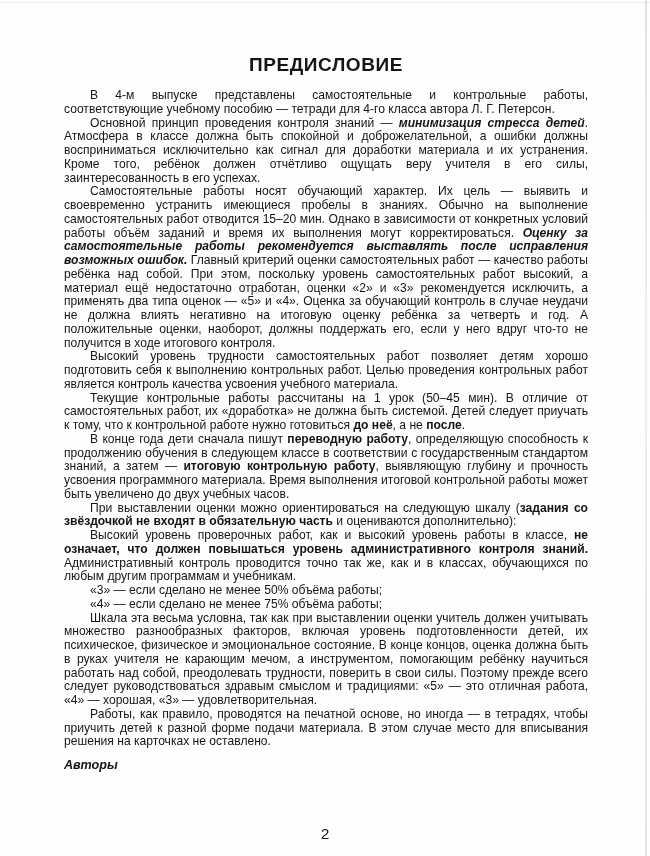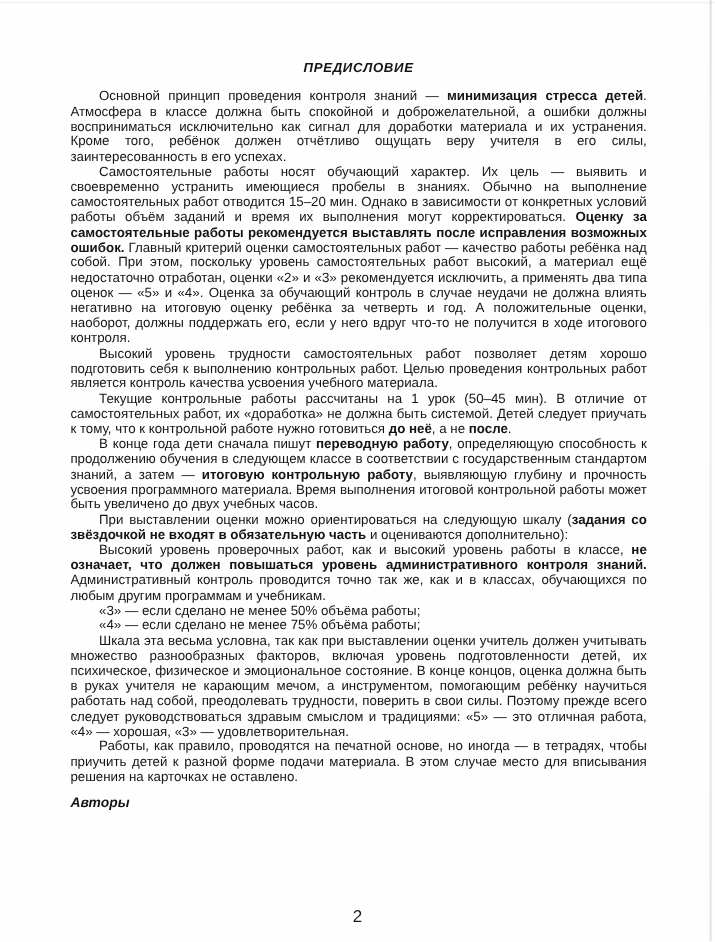--- a/index.html
+++ b/index.html
@@ -24,35 +24,34 @@
   }
   .content {
     position: absolute;
     left: 64px;
     top: 54px;
     width: 524px;
   }
   .title {
     text-align: center;
     font-weight: bold;
-    font-size: 12px;
+    font-size: 19px;
     letter-spacing: 0.6px;
     margin-bottom: 13px;
-    font-style: italic;
   }
   .para {
     font-size: 12.1px;
     line-height: 13.75px;
     text-align: justify;
     text-indent: 26px;
     hyphens: auto;
     -webkit-hyphens: auto;
   }
   .b  { font-weight: bold; }
-  .bi { font-weight: bold; }
+  .bi { font-weight: bold; font-style: italic; }
   .signature {
     text-align: left;
     font-weight: bold;
     font-style: italic;
     font-size: 12.6px;
     margin-top: 9px;
   }
   .page-number {
     position: absolute;
     left: 0; right: 0;
@@ -66,20 +65,21 @@
 <body>
 
 <div class="page">
   <div class="scan-edge-top"></div>
   <div class="scan-edge-right"></div>
 
   <div class="content">
     <div class="title">ПРЕДИСЛОВИЕ</div>
 
     <div>
+        <p class="para"><span>В 4-м выпуске представлены самостоятельные и контрольные работы, соответствующие учебному пособию — тетради для 4-го класса автора Л. Г. Петерсон.</span></p>
         <p class="para"><span>Основной принцип проведения контроля знаний — </span><span class="bi">минимизация стресса детей</span><span>. Атмосфера в классе должна быть спокойной и доброжелательной, а ошибки должны восприниматься исключительно как сигнал для доработки материала и их устранения. Кроме того, ребёнок должен отчётливо ощущать веру учителя в его силы, заинтересованность в его успехах.</span></p>
         <p class="para"><span>Самостоятельные работы носят обучающий характер. Их цель — выявить и своевременно устранить имеющиеся пробелы в знаниях. Обычно на выполнение самостоятельных работ отводится 15–20 мин. Однако в зависимости от конкретных условий работы объём заданий и время их выполнения могут корректироваться. </span><span class="bi">Оценку за самостоятельные работы рекомендуется выставлять после исправления возможных ошибок.</span><span> Главный критерий оценки самостоятельных работ — качество работы ребёнка над собой. При этом, поскольку уровень самостоятельных работ высокий, а материал ещё недостаточно отработан, оценки «2» и «3» рекомендуется исключить, а применять два типа оценок — «5» и «4». Оценка за обучающий контроль в случае неудачи не должна влиять негативно на итоговую оценку ребёнка за четверть и год. А положительные оценки, наоборот, должны поддержать его, если у него вдруг что-то не получится в ходе итогового контроля.</span></p>
         <p class="para"><span>Высокий уровень трудности самостоятельных работ позволяет детям хорошо подготовить себя к выполнению контрольных работ. Целью проведения контрольных работ является контроль качества усвоения учебного материала.</span></p>
         <p class="para"><span>Текущие контрольные работы рассчитаны на 1 урок (50–45 мин). В отличие от самостоятельных работ, их «доработка» не должна быть системой. Детей следует приучать к тому, что к контрольной работе нужно готовиться </span><span class="b">до неё</span><span>, а не </span><span class="b">после</span><span>.</span></p>
         <p class="para"><span>В конце года дети сначала пишут </span><span class="b">переводную работу</span><span>, определяющую способность к продолжению обучения в следующем классе в соответствии с государственным стандартом знаний, а затем — </span><span class="b">итоговую контрольную работу</span><span>, выявляющую глубину и прочность усвоения программного материала. Время выполнения итоговой контрольной работы может быть увеличено до двух учебных часов.</span></p>
         <p class="para"><span>При выставлении оценки можно ориентироваться на следующую шкалу (</span><span class="b">задания со звёздочкой не входят в обязательную часть</span><span> и оцениваются дополнительно):</span></p>
         <p class="para"><span>Высокий уровень проверочных работ, как и высокий уровень работы в классе, </span><span class="b">не означает, что должен повышаться уровень административного контроля знаний.</span><span> Административный контроль проводится точно так же, как и в классах, обучающихся по любым другим программам и учебникам.</span></p>
         <p class="para"><span>«3» — если сделано не менее 50% объёма работы;</span></p>
         <p class="para"><span>«4» — если сделано не менее 75% объёма работы;</span></p>
         <p class="para"><span>Шкала эта весьма условна, так как при выставлении оценки учитель должен учитывать множество разнообразных факторов, включая уровень подготовленности детей, их психическое, физическое и эмоциональное состояние. В конце концов, оценка должна быть в руках учителя не карающим мечом, а инструментом, помогающим ребёнку научиться работать над собой, преодолевать трудности, поверить в свои силы. Поэтому прежде всего следует руководствоваться здравым смыслом и традициями: «5» — это отличная работа, «4» — хорошая, «3» — удовлетворительная.</span></p>

